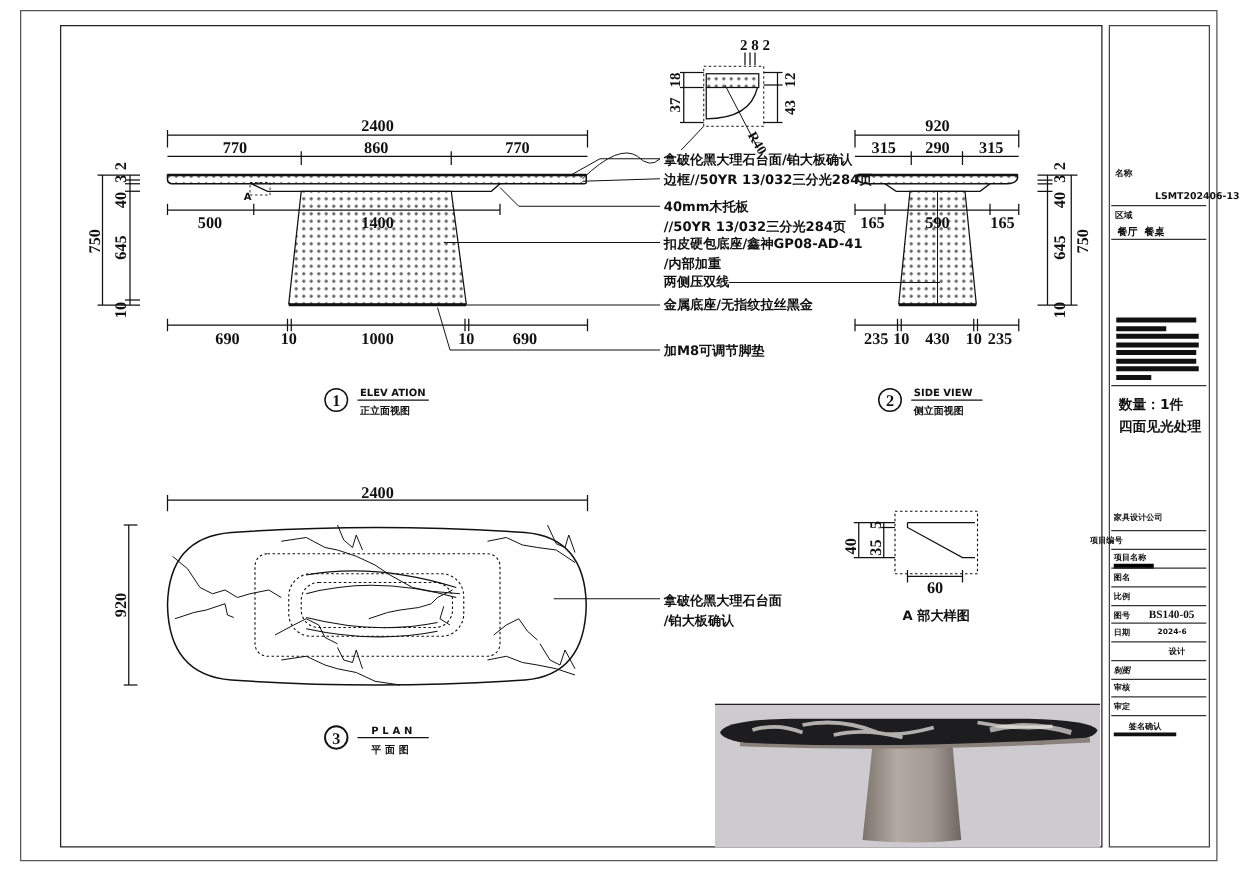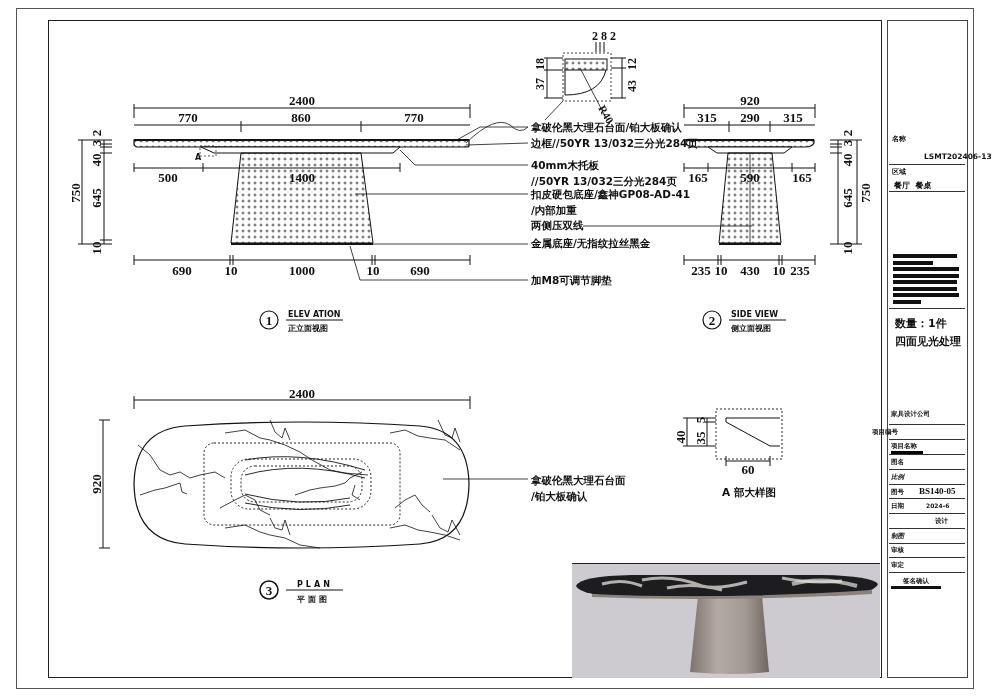--- a/index.html
+++ b/index.html
@@ -319,21 +319,21 @@
   <div class="tb" style="left:895px;top:334px;font-size:11px;">四面见光处理</div>
 
   <div class="tb" style="left:891px;top:410px;font-size:6.5px;">家具设计公司</div>
   <div class="tb-line" style="top:424px;"></div>
   <div class="tb" style="left:872px;top:428px;font-size:6.5px;">项目编号</div>
   <div class="tb-line" style="top:439px;"></div>
   <div class="tb" style="left:891px;top:442px;font-size:6.5px;border-bottom:4px solid #000000;width:32px;">项目名称</div>
   <div class="tb-line" style="top:454px;"></div>
   <div class="tb" style="left:891px;top:458px;font-size:6.5px;">图名</div>
   <div class="tb-line" style="top:469px;"></div>
-  <div class="tb" style="left:891px;top:473px;font-size:6.5px;font-style:italic;">比例</div>
+  <div class="tb" style="left:891px;top:473px;font-size:6.5px;">比例</div>
   <div class="tb-line" style="top:484px;"></div>
   <div class="tb" style="left:891px;top:488px;font-size:6.5px;">图号</div>
   <div class="tb" style="left:919px;top:486px;font-size:9px;font-family:'Liberation Serif',serif;">BS140-05</div>
   <div class="tb-line" style="top:498px;"></div>
   <div class="tb" style="left:891px;top:502px;font-size:6.5px;text-align:right;">日期</div>
   <div class="tb" style="left:926px;top:502px;font-size:6px;">2024-6</div>
   <div class="tb-line" style="top:513px;"></div>
   <div class="tb" style="left:891px;top:517px;font-size:6.5px;padding-left:44px;">设计</div>
   <div class="tb-line" style="top:528px;"></div>
   <div class="tb" style="left:891px;top:532px;font-size:6.5px;font-style:italic;">制图</div>

